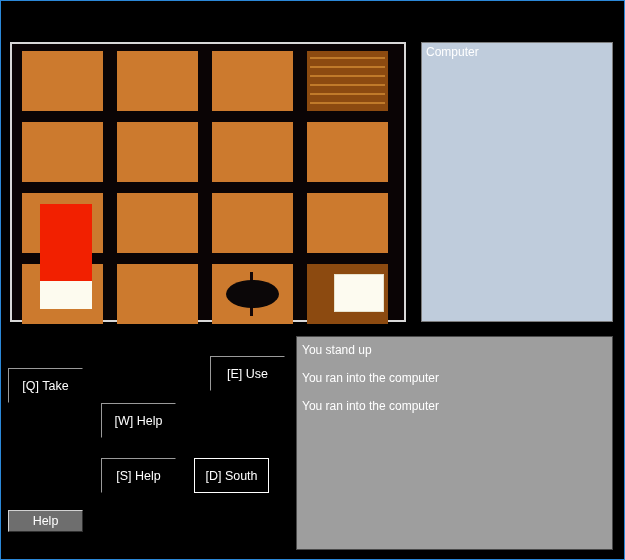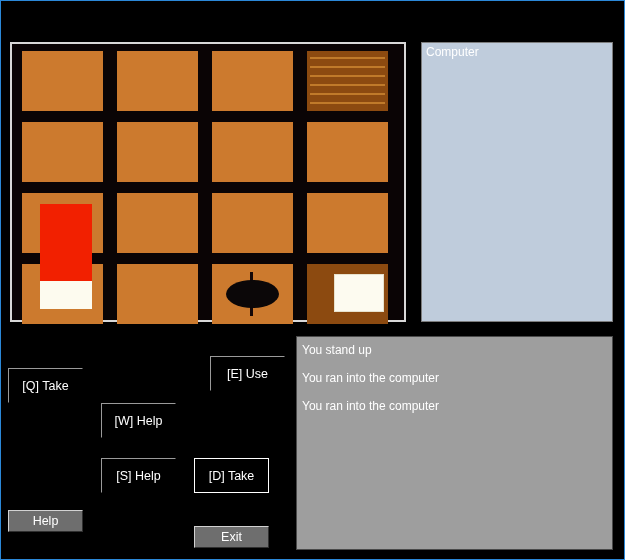--- a/index.html
+++ b/index.html
@@ -273,20 +273,19 @@
 
     <div class="flat-btn" style="left:7px; top:325px; width:75px; height:35px;margin-top:12px;">[Q] Take</div>
 
     <div class="flat-btn" style="left:209px; top:325px; width:75px; height:35px;">[E] Use</div>
 
     <div class="flat-btn" style="left:100px; top:372px; width:75px; height:35px;">[W] Help</div>
 
 
     <div class="flat-btn" style="left:100px; top:427px; width:75px; height:35px;">[S] Help</div>
 
-    <div class="flat-btn focused" style="left:193px; top:427px; width:75px; height:35px;">[D] Take</div>
+    <div class="flat-btn focused" style="left:193px; top:427px; width:75px; height:35px;">[D] South</div>
 
     <div class="grey-btn" style="left:7px; top:479px; width:75px; height:22px;">Help</div>
 
-    <div class="grey-btn" style="left:193px; top:495px; width:75px; height:22px;">Exit</div>
 
   </div>
 </div>
 
 </body></html>

